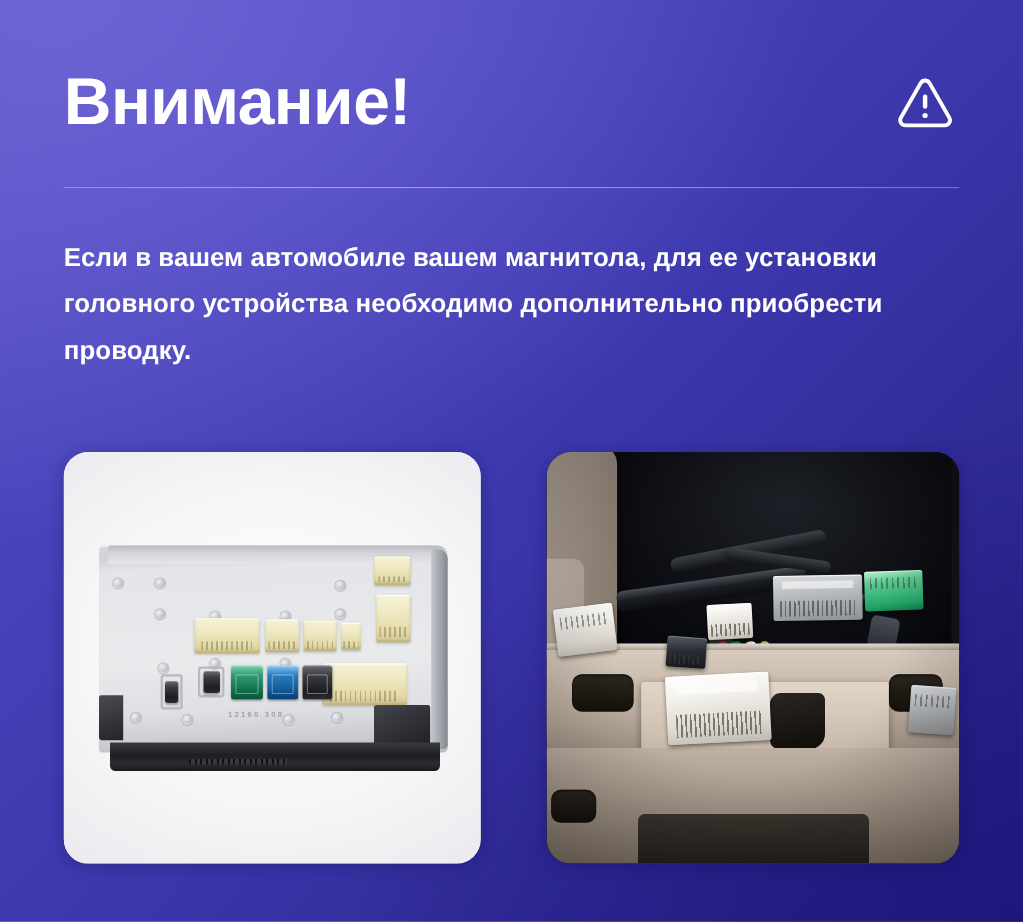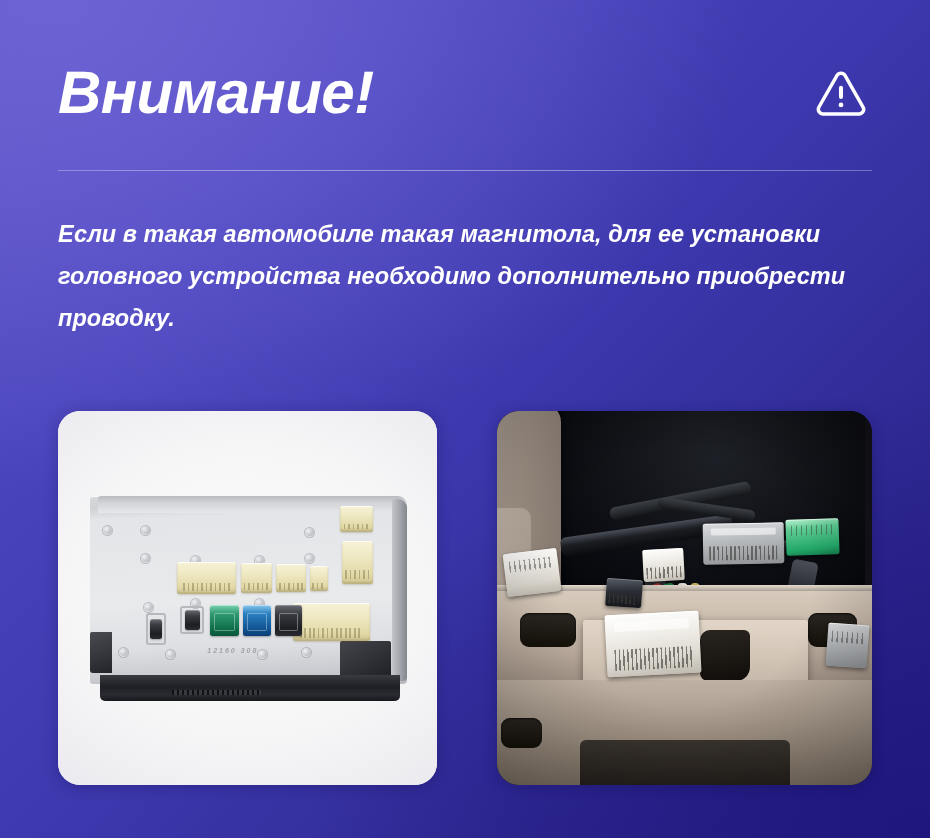--- a/index.html
+++ b/index.html
@@ -17,21 +17,20 @@
       radial-gradient(ellipse 120% 95% at 6% 0%, rgba(110,100,214,0.95) 0%, rgba(110,100,214,0.0) 62%),
       radial-gradient(ellipse 110% 90% at 100% 100%, rgba(30,22,124,0.95) 0%, rgba(30,22,124,0.0) 60%),
       linear-gradient(135deg, #5a53c4 0%, #4a44bc 26%, #3c37ac 52%, #302a95 76%, #272183 100%);
     color: #ffffff;
     position: relative;
   }
 
   .banner {
     position: absolute;
     inset: 0;
-    font-style: italic;
   }
 
   
   .header {
     position: absolute;
     left: 58px;
     top: 48px;
     right: 58px;
     height: 90px;
     display: flex;
@@ -407,21 +406,21 @@
 
     <svg class="warn-icon" viewBox="0 0 64 64" aria-hidden="true">
       <path d="M32 8.5c-1.9 0-3.7 1-4.7 2.7L5.9 48.6c-1 1.7-1 3.8 0 5.5 1 1.7 2.8 2.7 4.7 2.7h42.8c1.9 0 3.7-1 4.7-2.7 1-1.7 1-3.8 0-5.5L36.7 11.2C35.7 9.5 33.9 8.5 32 8.5z" fill="none" stroke="#ffffff" stroke-width="4.1" stroke-linejoin="round" stroke-linecap="round"></path>
       <rect x="29.6" y="23.5" width="4.8" height="15.5" rx="2.4" fill="#ffffff"></rect>
       <circle cx="32" cy="46.2" r="2.8" fill="#ffffff"></circle>
     </svg>
   </div>
 
   <div class="divider"></div>
 
-  <p class="body-text">Если в такая автомобиле такая магнитола, для ее установки головного устройства необходимо дополнительно приобрести проводку.</p>
+  <p class="body-text">Если в вашем автомобиле вашем магнитола, для ее установки головного устройства необходимо дополнительно приобрести проводку.</p>
 
   <div class="cards">
 
     <div class="card card-left">
       <div class="photo-left">
 
         <div class="hu">
           <div class="hu-body"></div>
           <div class="hu-top"></div>
           <div class="hu-rside"></div>

